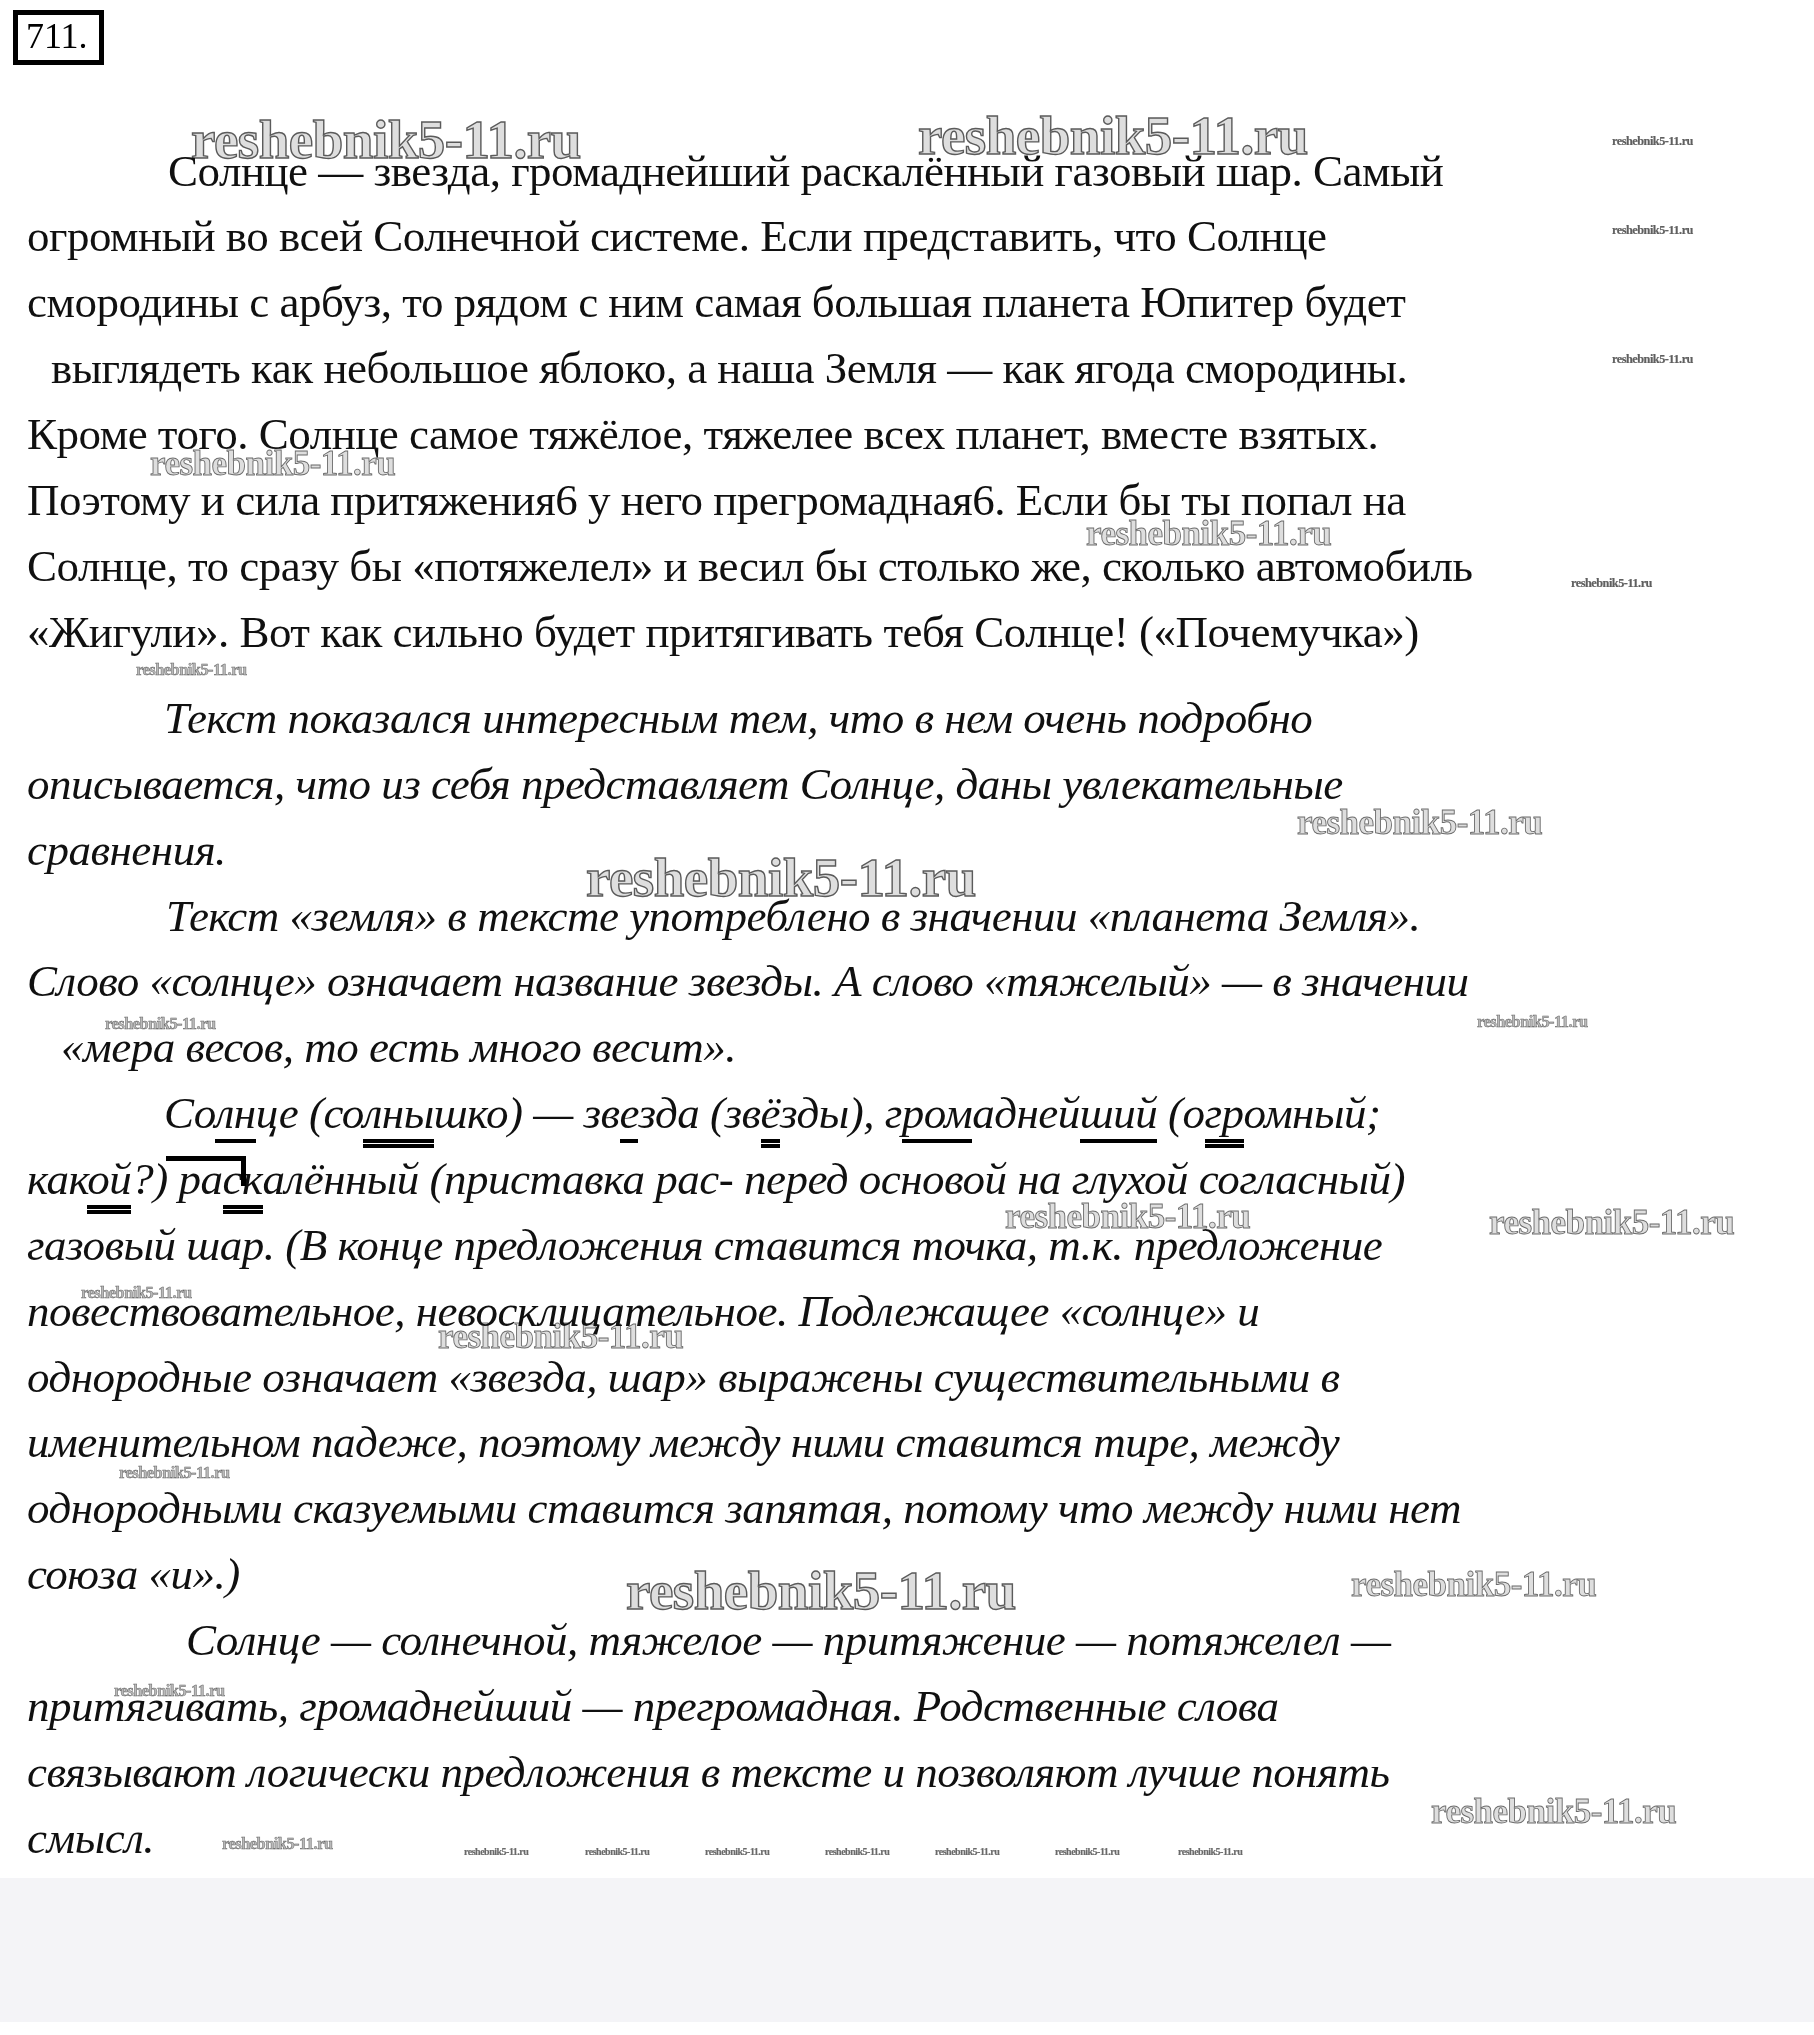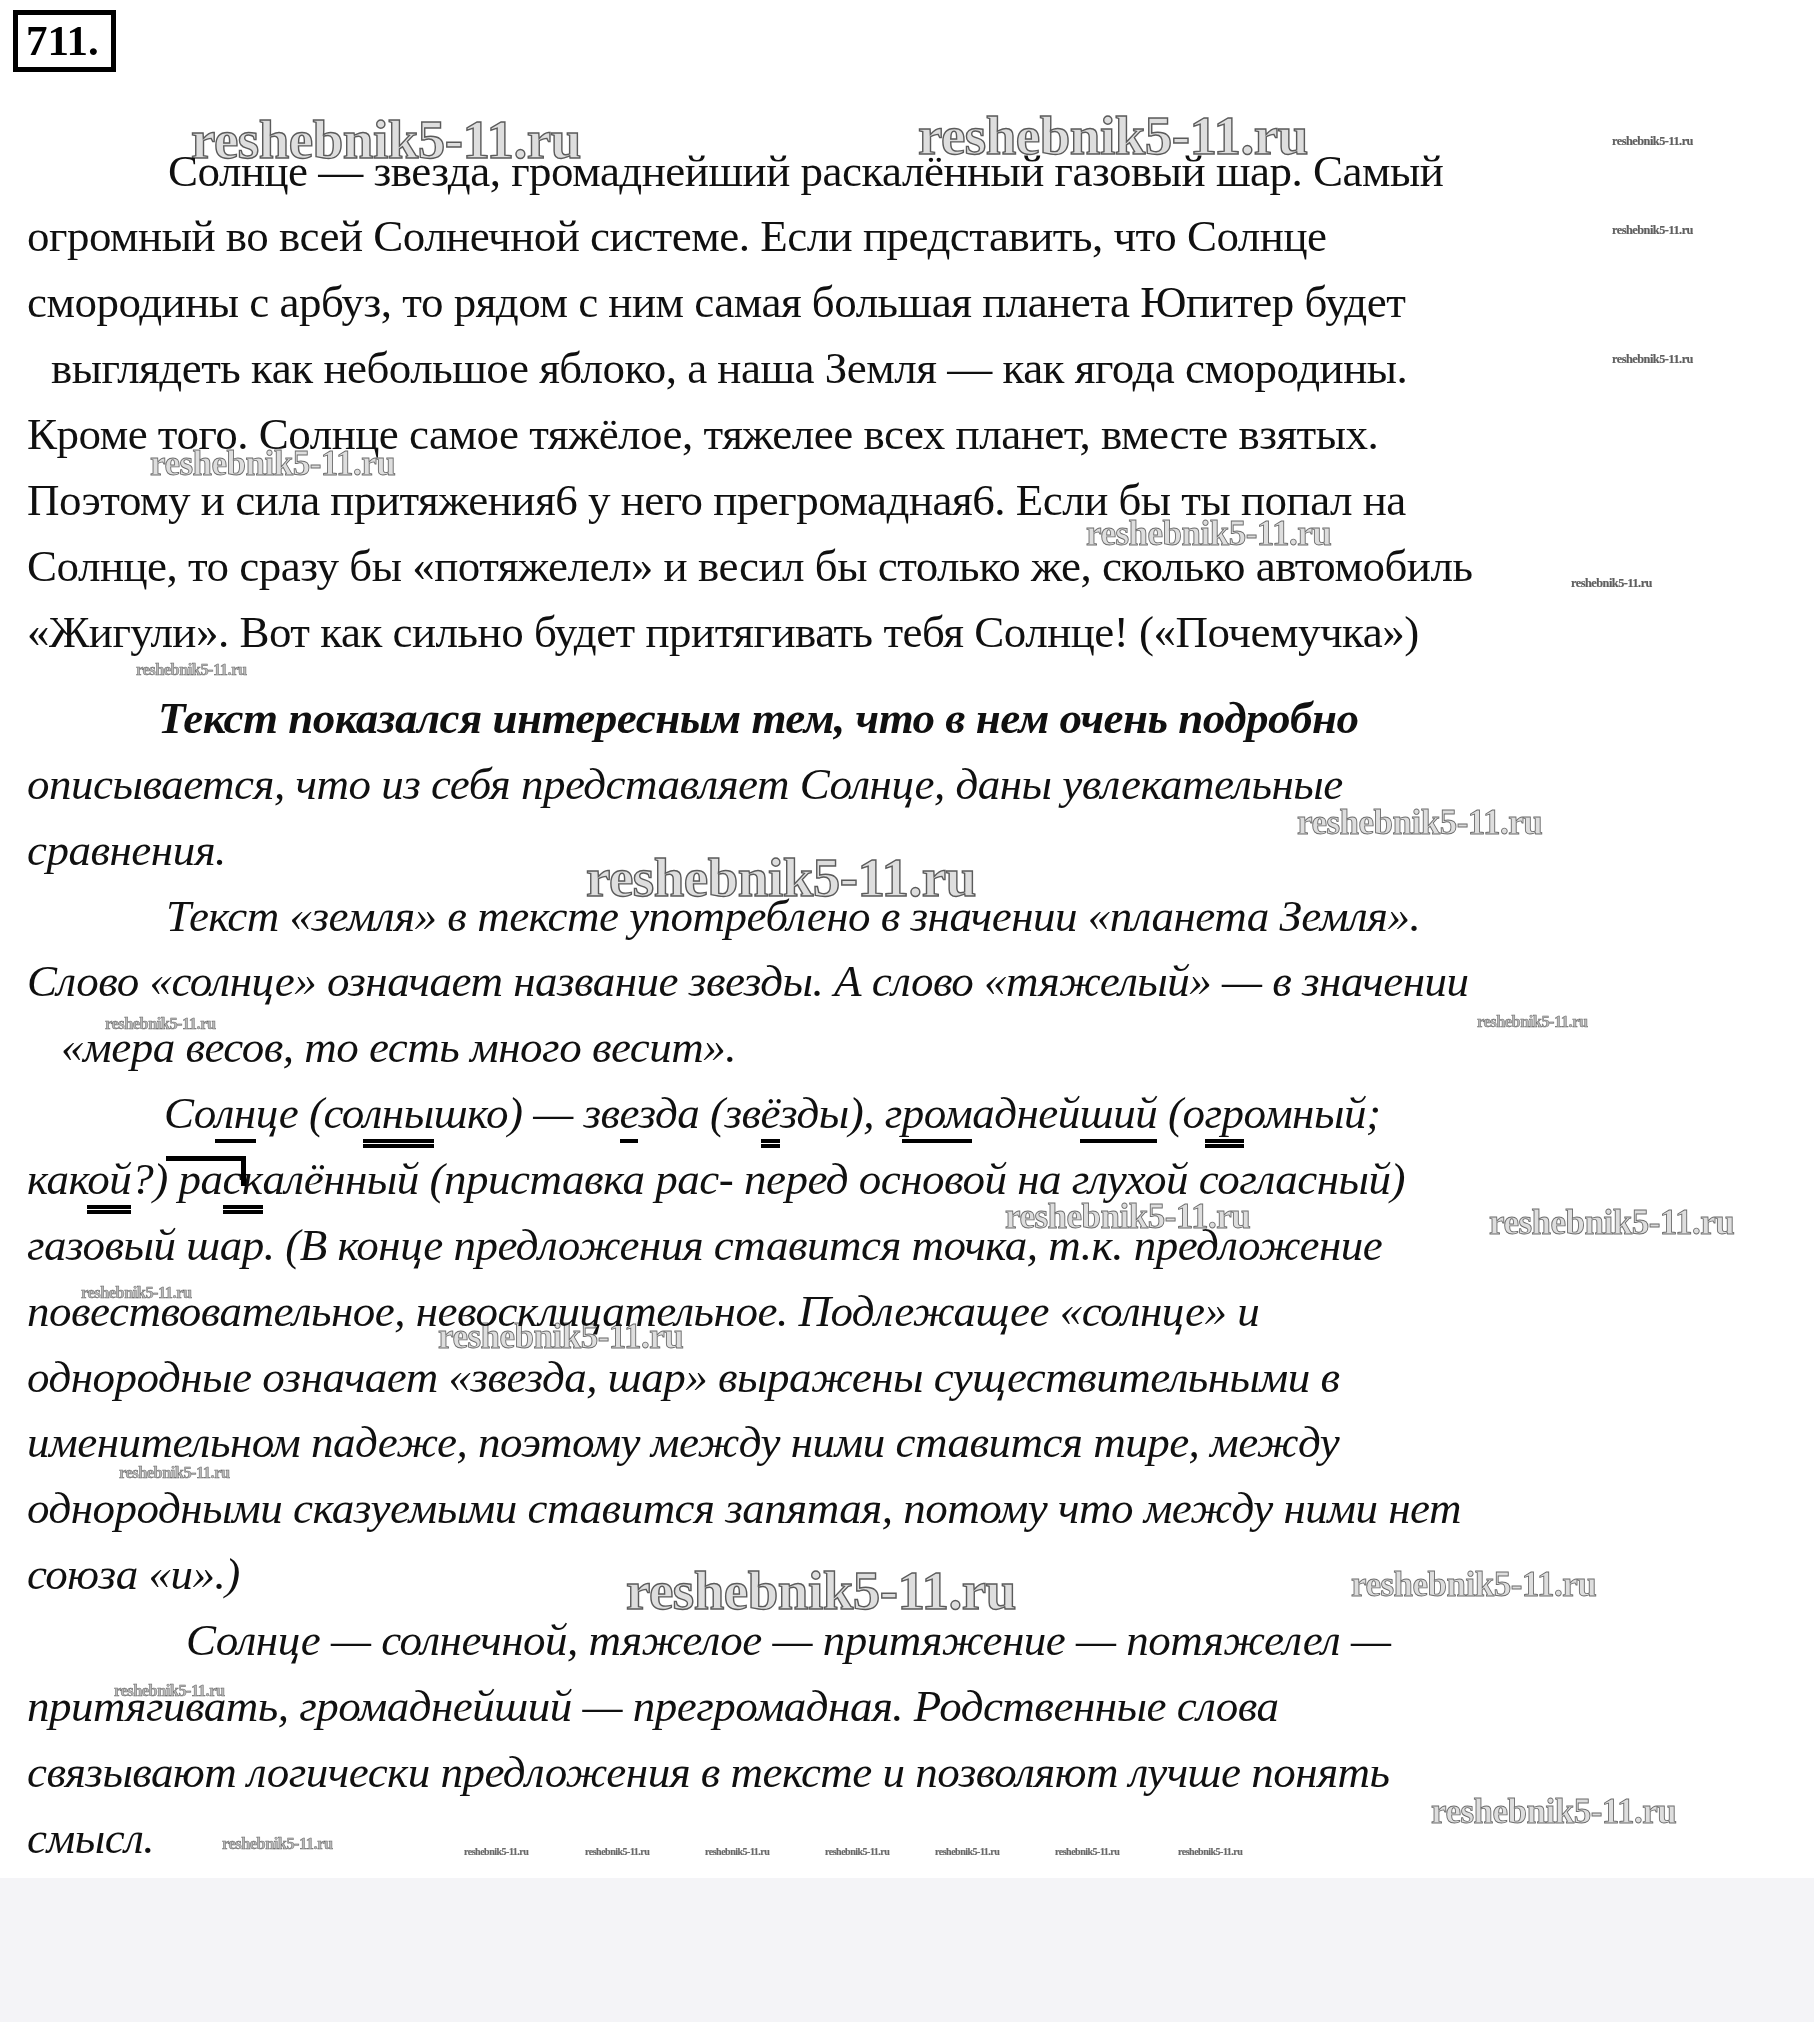--- a/index.html
+++ b/index.html
@@ -11,21 +11,21 @@
     overflow:hidden;
   }
   .page{position:absolute;inset:0;}
   
   .ex-box{
     position:absolute;left:12.7px;top:10px;
     border:5px solid #000;background:#fff;
     padding:2.7px 11.8px 4.5px 8.2px;
   }
   .ex-box span{
-    font-weight:700;font-size:43px;color:#000;line-height:1.05;
+    font-weight:400;font-size:36px;color:#000;line-height:1.05;
     font-family:"Liberation Serif", serif;
   }
   
   .tline{
     position:absolute;left:27px;height:66px;line-height:66px;
     font-size:45px;color:#101010;white-space:nowrap;
     letter-spacing:-0.5px;
   }
   .tline.italic{font-style:italic;}
   
@@ -97,21 +97,21 @@
 
   <div id="text-layer">
       <div class="tline" style="top: 138px; left: 168px;">Солнце — звезда, громаднейший раскалённый газовый шар. Самый</div>
       <div class="tline" style="top: 203px;">огромный во всей Солнечной системе. Если представить, что Солнце</div>
       <div class="tline" style="top: 269px;">смородины с арбуз, то рядом с ним самая большая планета Юпитер будет</div>
       <div class="tline" style="top: 335px; margin-left: 24px;">выглядеть как небольшое яблоко, а наша Земля — как ягода смородины.</div>
       <div class="tline" style="top: 401px;">Кроме того. Солнце самое тяжёлое, тяжелее всех планет, вместе взятых.</div>
       <div class="tline" style="top: 467px;">Поэтому и сила притяжения6 у него прегромадная6. Если бы ты попал на</div>
       <div class="tline" style="top: 533px;">Солнце, то сразу бы «потяжелел» и весил бы столько же, сколько автомобиль</div>
       <div class="tline" style="top: 599px;">«Жигули». Вот как сильно будет притягивать тебя Солнце! («Почемучка»)</div>
-      <div class="tline italic" style="top: 685px; left: 158px; font-weight: bold;">Текст показался интересным тем, что в нем очень подробно</div>
+      <div class="tline italic" style="top: 685px; left: 164px;">Текст показался интересным тем, что в нем очень подробно</div>
       <div class="tline italic" style="top: 751px;">описывается, что из себя представляет Солнце, даны увлекательные</div>
       <div class="tline italic" style="top: 817px;">сравнения.</div>
       <div class="tline italic" style="top: 883px; left: 166px;">Текст «земля» в тексте употреблено в значении «планета Земля».</div>
       <div class="tline italic" style="top: 948px;">Слово «солнце» означает название звезды. А слово «тяжелый» — в значении</div>
       <div class="tline italic" style="top: 1014px; margin-left: 34px;">«мера весов, то есть много весит».</div>
       <div class="tline italic" style="top: 1080px; left: 164px;"><span>Со</span><span class="u1">лн</span><span>це (со</span><span class="u2">лны</span><span>шко) — зв</span><span class="u1">е</span><span>зда (зв</span><span class="u2">ё</span><span>зды), г</span><span class="u1">ром</span><span>адней</span><span class="u1">ший</span><span> (о</span><span class="u2">гр</span><span>омный;</span></div>
       <div class="tline italic" style="top: 1146px;"><span>как</span><span class="u2">ой</span><span>?) ра</span><span class="u2">ск</span><span>алённый (приставка рас- перед основой на глухой согласный)</span></div>
       <div class="tline italic" style="top: 1212px;">газовый шар. (В конце предложения ставится точка, т.к. предложение</div>
       <div class="tline italic" style="top: 1278px;">повествовательное, невосклицательное. Подлежащее «солнце» и</div>
       <div class="tline italic" style="top: 1344px;">однородные означает «звезда, шар» выражены существительными в</div>

